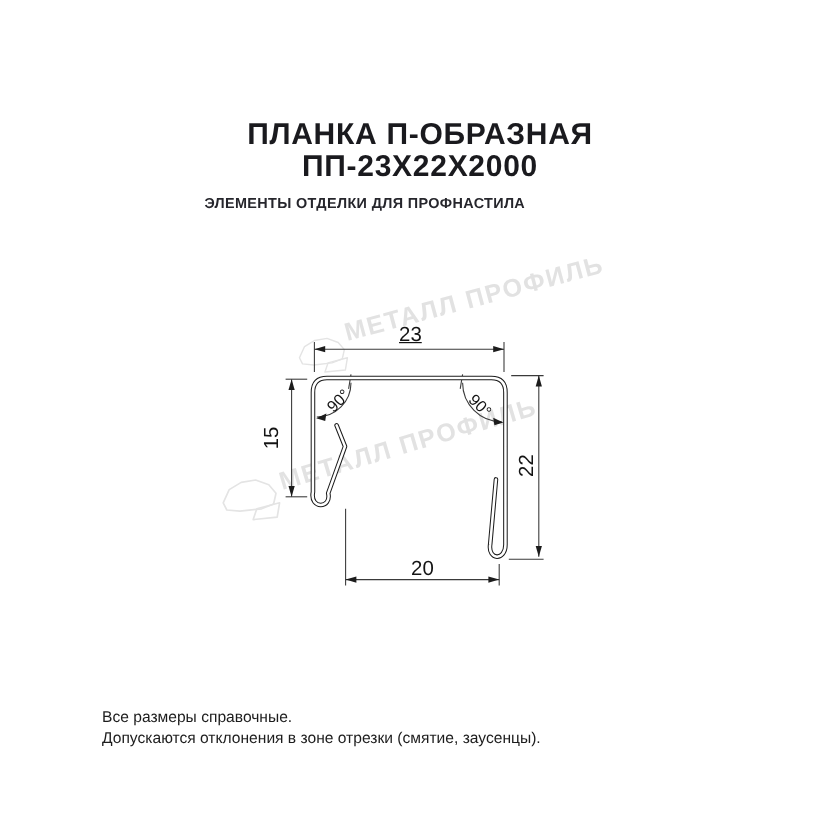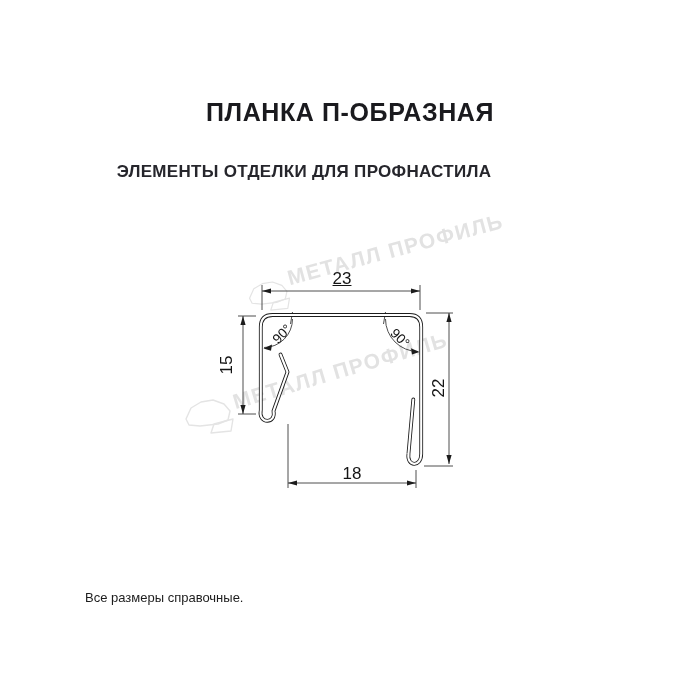--- a/index.html
+++ b/index.html
@@ -3,21 +3,21 @@
 <meta charset="utf-8">
 <style>
   html,body{margin:0;padding:0;}
   body{width:700px;height:700px;background:#fff;position:relative;overflow:hidden;
        font-family:"Liberation Sans", sans-serif;}
   .abs{position:absolute;}
 
   
   .title-block{left:0;top:99px;width:700px;text-align:center;color:#1a1a1e;}
   .title-line{font-size:25px;line-height:27px;font-weight:bold;letter-spacing:.6px;}
-  .subtitle{left:0;top:162px;width:608px;text-align:center;font-size:17px;font-weight:bold;
+  .subtitle{left:0;top:162px;width:608px;text-align:center;font-size:12px;font-weight:bold;
             letter-spacing:.3px;color:#26262c;}
 
   
   .wm-text{font-size:21px;font-weight:bold;letter-spacing:1.5px;color:#e2e2e2;
            white-space:nowrap;transform-origin:left bottom;}
   .wm1{left:291px;top:266px;transform:rotate(-15deg);}
   .wm2{left:237px;top:390px;transform:rotate(-16.5deg);}
 
   
   .dim{font-size:17px;color:#141414;white-space:nowrap;transform:translate(-50%,-50%);}
@@ -29,20 +29,21 @@
   
   .footer{left:85px;top:589px;font-size:13px;line-height:17px;color:#1d1d1d;}
 
   svg{position:absolute;left:0;top:0;}
 </style>
 </head>
 <body>
 
 <div class="abs title-block">
   <div class="title-line">ПЛАНКА П-ОБРАЗНАЯ</div>
+  <div class="title-line">ПП-23Х22Х2000</div>
 </div>
 <div class="abs subtitle">ЭЛЕМЕНТЫ ОТДЕЛКИ ДЛЯ ПРОФНАСТИЛА</div>
 
 <div class="abs wm-text wm1">МЕТАЛЛ ПРОФИЛЬ</div>
 <div class="abs wm-text wm2">МЕТАЛЛ ПРОФИЛЬ</div>
 
 <svg width="700" height="700" viewBox="0 0 700 700">
   <defs>
     <g id="cloud" fill="none" stroke="#e4e4e4" stroke-width="1.4" stroke-linejoin="round">
       <polygon points="3,19 8,8 18,2 30,0 41,4 47,11 45,20 35,24 17,26 6,25"></polygon>
@@ -107,19 +108,20 @@
              L 409.5 315 Q 421.2 315, 421.2 327
              L 421.2 454
              C 421.2 467.5, 406.5 467, 408.5 453.5
              L 413.3 399.5" fill="none" stroke="#ffffff" stroke-width="2.1" stroke-linecap="round" stroke-linejoin="round"></path>
   </g>
 </svg>
 
 <div class="abs dim" style="left:342px;top:279px;text-decoration:underline;">23</div>
 <div class="abs dim rot" style="left:227px;top:365px;">15</div>
 <div class="abs dim rot" style="left:439px;top:388px;">22</div>
-<div class="abs dim" style="left:352px;top:474px;">18</div>
+<div class="abs dim" style="left:352px;top:474px;">20</div>
 <div class="abs ang angL" style="left:282px;top:334px;">90°</div>
 <div class="abs ang angR" style="left:400px;top:338px;">90°</div>
 
 <div class="abs footer">
   <div>Все размеры справочные.</div>
+  <div>Допускаются отклонения в зоне отрезки (смятие, заусенцы).</div>
 </div>
 
 </body></html>

